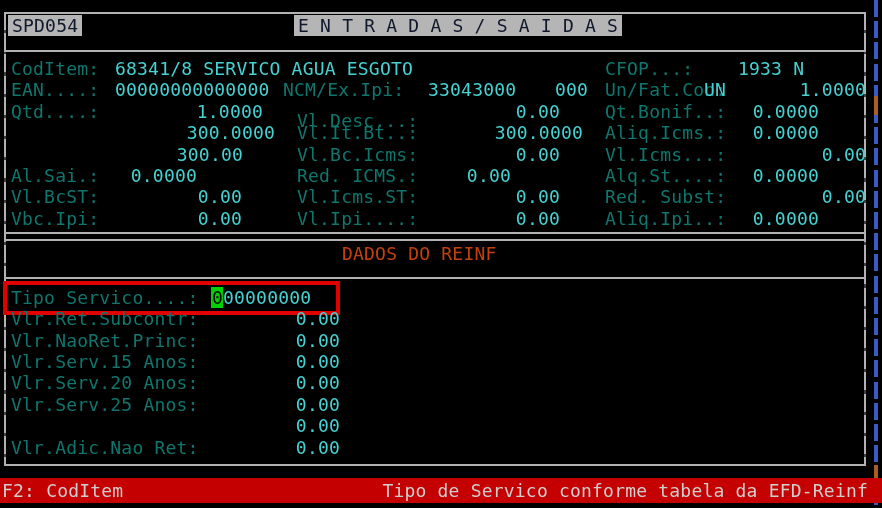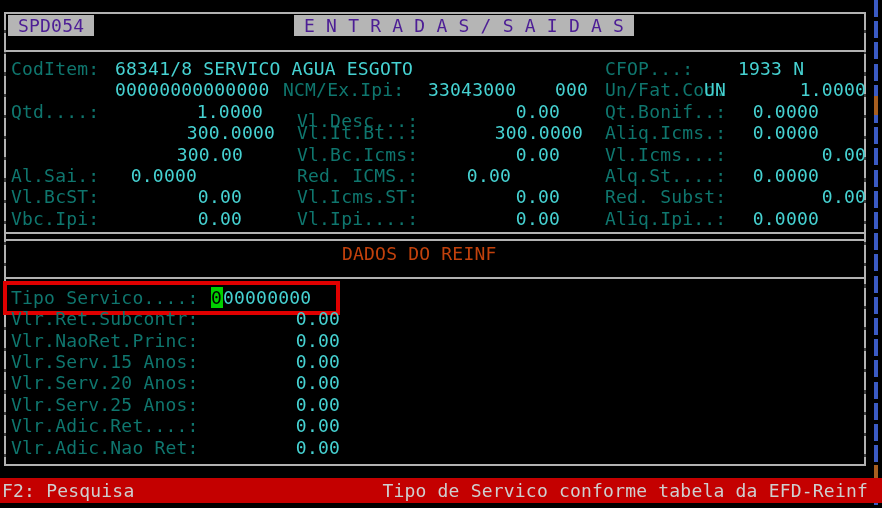--- a/index.html
+++ b/index.html
@@ -3,22 +3,22 @@
 <meta charset="utf-8">
 <style>
   html,body{margin:0;padding:0;background:#000;}
   .screen{
     position:relative;width:882px;height:508px;background:#000;overflow:hidden;
     font-family:"DejaVu Sans Mono","Liberation Mono",monospace;
     font-size:18px;letter-spacing:.2px;line-height:21px;
   }
   .abs{position:absolute;white-space:pre;}
   .lbl{color:#0f766e;}
-  .val{color:#46d2d2;}
-  .chip{background:#b5b5b5;color:#4c1d95;padding:0 10px;}
+  .val{color:#46d2d2;text-align:right;}
+  .chip{background:#b5b5b5;color:#0f172a;padding:0 4px;}
   .yellow{color:#c2410c;}
   .hline{position:absolute;left:4px;width:862px;height:2px;background:#b2b2b2;}
   .vline{position:absolute;width:2px;top:12px;height:454px;
     background:repeating-linear-gradient(to bottom,#b2b2b2 0 18px,rgba(178,178,178,.35) 18px 21.2px);}
   .edge{position:absolute;left:874px;top:0;width:4px;height:508px;
     background:repeating-linear-gradient(to bottom,#3b5bc4 0 17px,transparent 17px 21.2px);}
   .edge-orange{position:absolute;left:874px;width:4px;height:19px;background:#a85f20;}
   .hl-box{position:absolute;left:3px;top:281px;width:337px;height:34px;border:4px solid #e00000;box-sizing:border-box;}
   .cursor{display:inline-block;background:#00d000;color:#000;width:12px;}
   .statusbar{position:absolute;left:0;top:478px;width:882px;height:25px;background:#c40000;color:#cfcfcf;}
@@ -42,20 +42,21 @@
   <div class="edge-orange" style="top:465px"></div>
 
   <span class="abs chip" style="left:8px;top:15px;height:21px">SPD054</span>
   <span class="abs chip" style="left:294px;top:15px;height:21px">E N T R A D A S / S A I D A S</span>
 
   <span class="abs lbl" style="left:11px;top:58px">CodItem:</span>
   <span class="abs val" style="left:115px;top:58px">68341/8 SERVICO AGUA ESGOTO</span>
   <span class="abs lbl" style="left:605px;top:58px">CFOP...:</span>
   <span class="abs val" style="left:738px;top:58px">1933 N</span>
 
+  <span class="abs lbl" style="left:11px;top:79px">EAN....:</span>
   <span class="abs val" style="left:115px;top:79px">00000000000000</span>
   <span class="abs lbl" style="left:283px;top:79px">NCM/Ex.Ipi:</span>
   <span class="abs val" style="left:428px;top:79px">33043000</span>
   <span class="abs val" style="left:555px;top:79px">000</span>
   <span class="abs lbl" style="left:605px;top:79px">Un/Fat.Con:</span>
   <span class="abs val" style="left:704px;top:79px">UN</span>
   <span class="abs val" style="right:16px;top:79px">1.0000</span>
 
   <span class="abs lbl" style="left:11px;top:101px">Qtd....:</span>
   <span class="abs val" style="right:619px;top:101px">1.0000</span>
@@ -106,23 +107,22 @@
   <span class="abs lbl" style="left:11px;top:308px">Vlr.Ret.Subcontr:</span>
   <span class="abs val" style="right:542px;top:308px">0.00</span>
   <span class="abs lbl" style="left:11px;top:330px">Vlr.NaoRet.Princ:</span>
   <span class="abs val" style="right:542px;top:330px">0.00</span>
   <span class="abs lbl" style="left:11px;top:351px">Vlr.Serv.15 Anos:</span>
   <span class="abs val" style="right:542px;top:351px">0.00</span>
   <span class="abs lbl" style="left:11px;top:372px">Vlr.Serv.20 Anos:</span>
   <span class="abs val" style="right:542px;top:372px">0.00</span>
   <span class="abs lbl" style="left:11px;top:394px">Vlr.Serv.25 Anos:</span>
   <span class="abs val" style="right:542px;top:394px">0.00</span>
-  <span class="abs lbl" style="left:11px;top:415px">Vlr.Adic.Ret....:</span>
   <span class="abs val" style="right:542px;top:415px">0.00</span>
   <span class="abs lbl" style="left:11px;top:437px">Vlr.Adic.Nao Ret:</span>
   <span class="abs val" style="right:542px;top:437px">0.00</span>
 
   <div class="statusbar">
-    <span class="abs" style="left:2px;top:2px">F2: Pesquisa</span>
+    <span class="abs" style="left:2px;top:2px">F2: CodItem</span>
     <span class="abs" style="right:14px;top:2px">Tipo de Servico conforme tabela da EFD-Reinf</span>
   </div>
 
 </div>
 
 </body></html>

